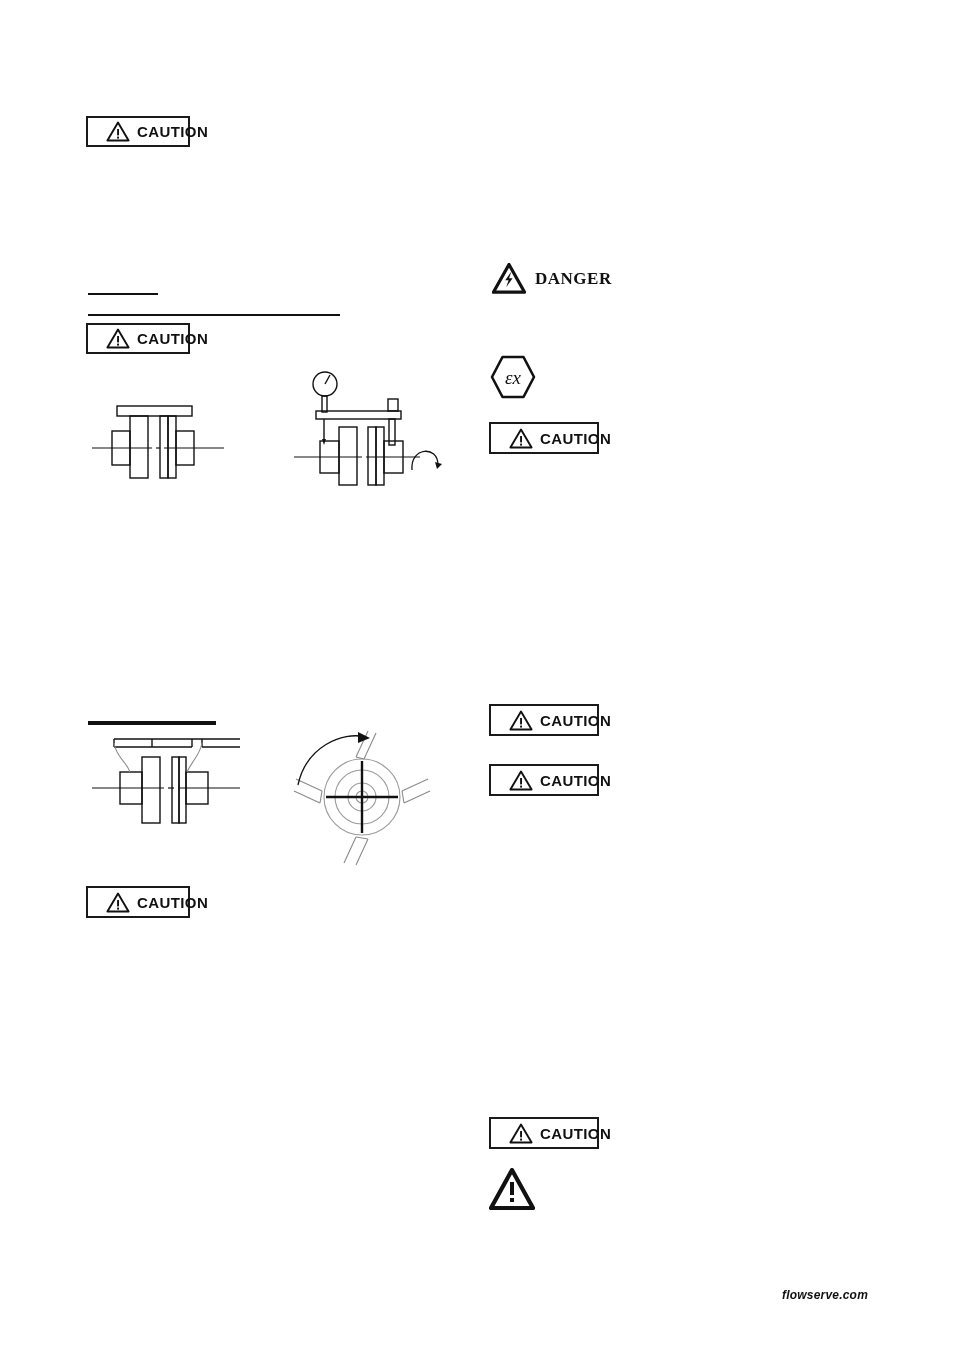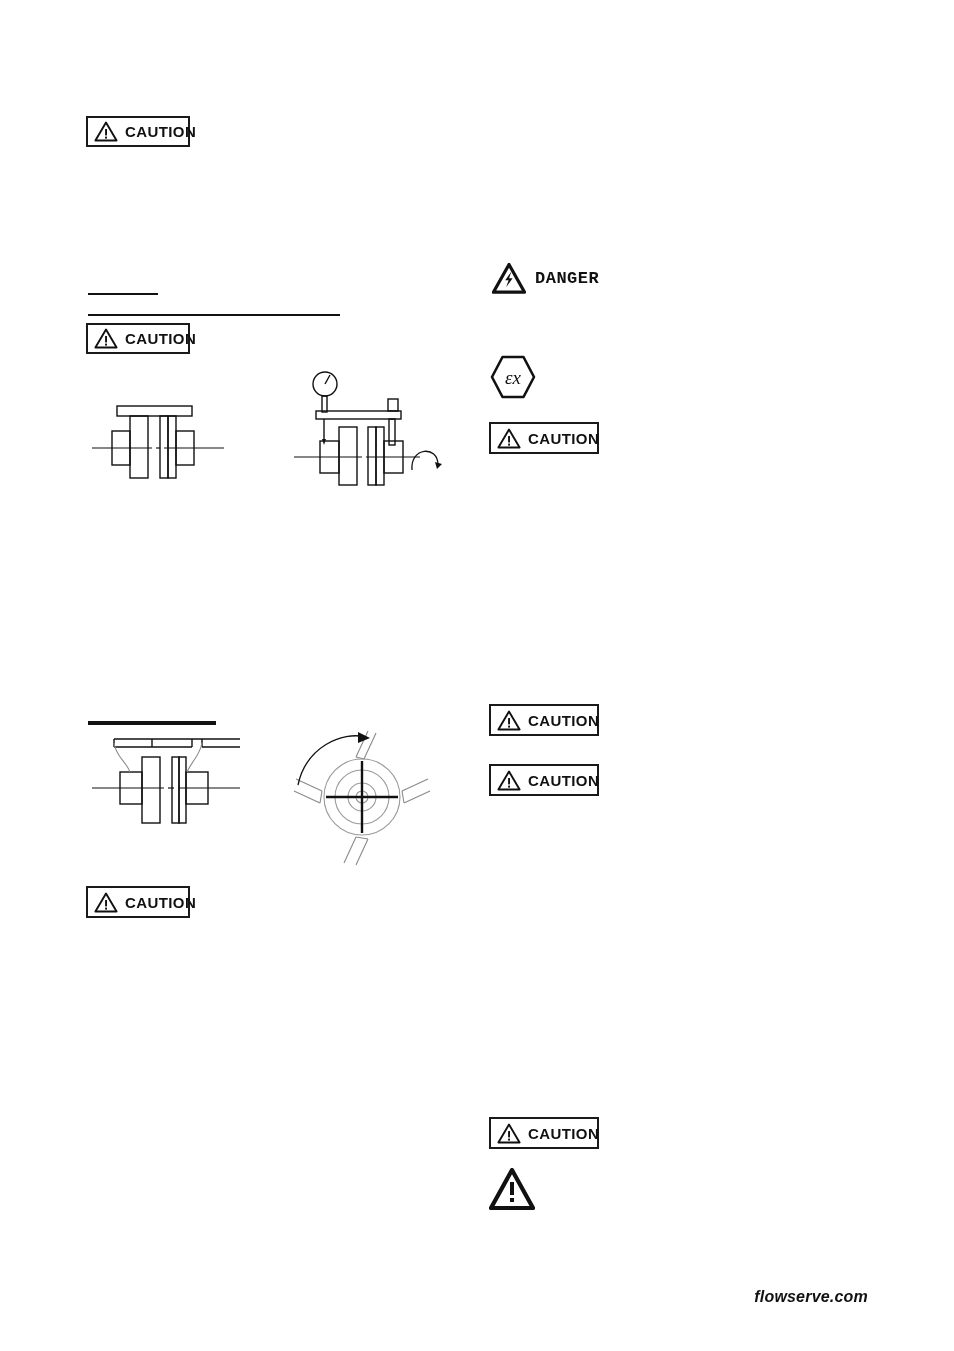--- a/index.html
+++ b/index.html
@@ -31,21 +31,21 @@
   .logo svg { display: block; }
 
   
   .alert-box {
     position: absolute;
     box-sizing: border-box;
     border: 2px solid #1a1a1a;
     background: #ffffff;
     display: flex;
     align-items: center;
-    padding: 0 8px 0 6px;
+    padding: 0 8px 0 18px;
   }
   .alert-box .tri {
     flex: 0 0 auto;
     width: 24px;
     height: 21px;
     margin-right: 7px;
   }
   .alert-box .alert-label {
     font-family: "Liberation Sans", sans-serif;
     font-weight: bold;
@@ -61,21 +61,21 @@
     position: absolute;
     display: flex;
     align-items: center;
   }
   .danger-mark .dtri {
     width: 34px;
     height: 31px;
     margin-right: 9px;
   }
   .danger-mark .danger-label {
-    font-family: Liberation Mono, monospace;
+    font-family: Liberation Serif, serif;
     font-weight: bold;
     font-size: 17px;
     letter-spacing: 0.5px;
     color: #111111;
     line-height: 1;
   }
 
   
   .ex-mark { position: absolute; width: 48px; height: 46px; }
 
@@ -93,21 +93,21 @@
   .figure svg { display: block; }
 
   
   .footer {
     position: absolute;
     right: 86px;
     top: 1288px;
     font-family: "Liberation Sans", sans-serif;
     font-weight: bold;
     font-style: italic;
-    font-size: 16px;
+    font-size: 12px;
     color: #111111;
     letter-spacing: 0.2px;
   }
 </style>
 </head>
 <body>
 
 <div class="page">
 
 

